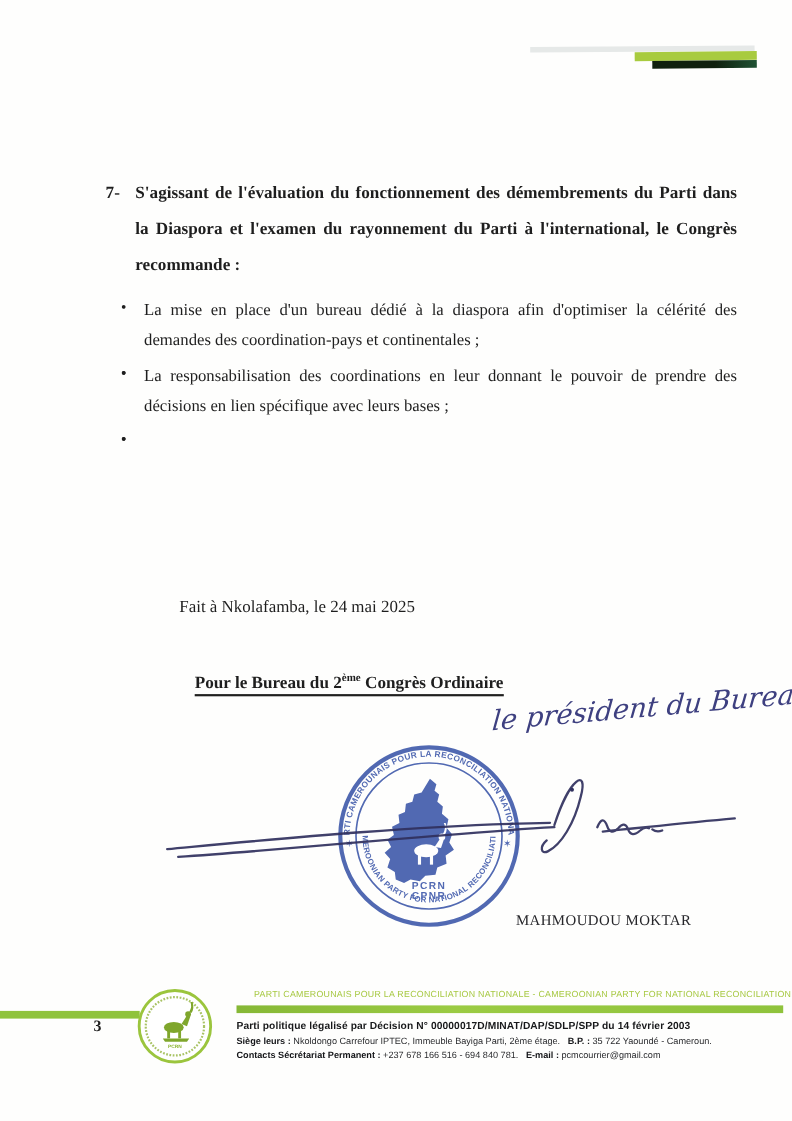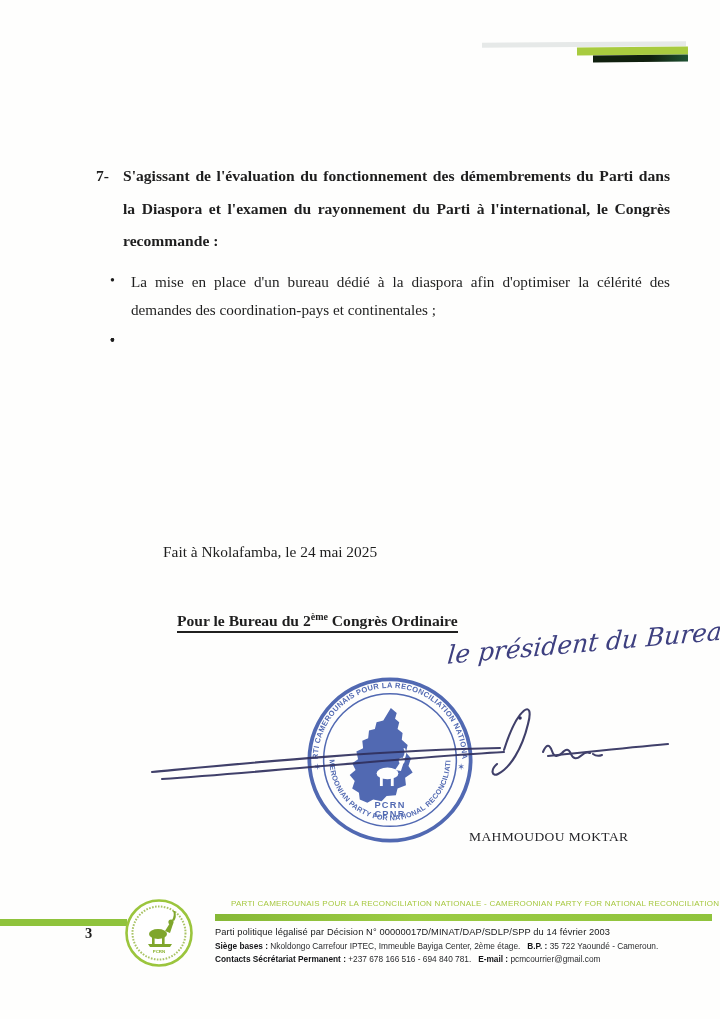--- a/index.html
+++ b/index.html
@@ -69,21 +69,21 @@
     position:absolute;left:215px;top:899px;width:500px;
     font-family:"Liberation Sans", sans-serif;
     font-size:8px;font-weight:normal;letter-spacing:.25px;
     color:#a6c840;white-space:nowrap;padding-left:16px;
   }
   .footer-bar-main{position:absolute;left:215px;top:914px;width:497px;height:6.5px;background:linear-gradient(90deg,#86b836,#9bcb43 40%,#8fc33c);}
   .footer-text{
     position:absolute;left:215px;top:927px;width:500px;
     font-family:"Liberation Sans", sans-serif;color:#17181a;
   }
-  .footer-text .l1{font-size:9.3px;font-weight:normal;margin-bottom:3.5px;letter-spacing:.1px;}
+  .footer-text .l1{font-size:9.3px;font-weight:bold;margin-bottom:3.5px;letter-spacing:.1px;}
   .footer-text .l2,.footer-text .l3{font-size:8.3px;margin-bottom:3px;color:#2a2b2e;}
   .footer-text b{font-weight:bold;color:#141518;}
 </style>
 </head>
 <body>
 
 <div class="page">
 
   <div class="bar bar-gray"></div>
   <div class="bar bar-lime"></div>
@@ -97,20 +97,21 @@
   <ul class="bullets">
     <li>
       <span class="marker">•</span>
       <span>La mise en place d'un bureau dédié à la diaspora afin d'optimiser la célérité des demandes des coordination-pays et continentales ;</span>
     </li>
     <li>
       <span class="marker">•</span>
     </li>
     <li>
       <span class="marker">•</span>
+      <span>La responsabilisation des coordinations en leur donnant le pouvoir de prendre des décisions en lien spécifique avec leurs bases ;</span>
     </li>
     <li>
       <span class="marker">•</span>
     </li>
     <li>
       <span class="marker">•</span>
     </li>
   </ul>
 
   <div class="dateline">Fait à Nkolafamba, le 24 mai 2025</div>
@@ -182,22 +183,22 @@
     </g>
     <text x="35" y="55" text-anchor="middle" font-family="Liberation Sans, sans-serif" font-size="4.4" font-weight="bold" fill="#8ab32f">PCRN</text>
   </svg>
 
   <div class="footer-banner">PARTI CAMEROUNAIS POUR LA RECONCILIATION NATIONALE  -  CAMEROONIAN PARTY FOR NATIONAL RECONCILIATION</div>
   <div class="footer-bar-main"></div>
 
   <div class="footer-text">
     <div class="l1">Parti politique légalisé par Décision N° 00000017D/MINAT/DAP/SDLP/SPP du 14 février 2003</div>
     <div class="l2">
-      <b>Siège bases :</b>
-      <span>Nkoldongo Carrefour IPTEC, Immeuble Bayiga Center, 2ème étage.</span>&nbsp;&nbsp;
+      <b>Siège leurs :</b>
+      <span>Nkoldongo Carrefour IPTEC, Immeuble Bayiga Parti, 2ème étage.</span>&nbsp;&nbsp;
       <b>B.P. :</b>
       <span>35 722 Yaoundé - Cameroun.</span>
     </div>
     <div class="l3">
       <b>Contacts Sécrétariat Permanent :</b>
       <span>+237 678 166 516 - 694 840 781.</span>&nbsp;&nbsp;
       <b>E-mail :</b>
       <span>pcmcourrier@gmail.com</span>
     </div>
   </div>

